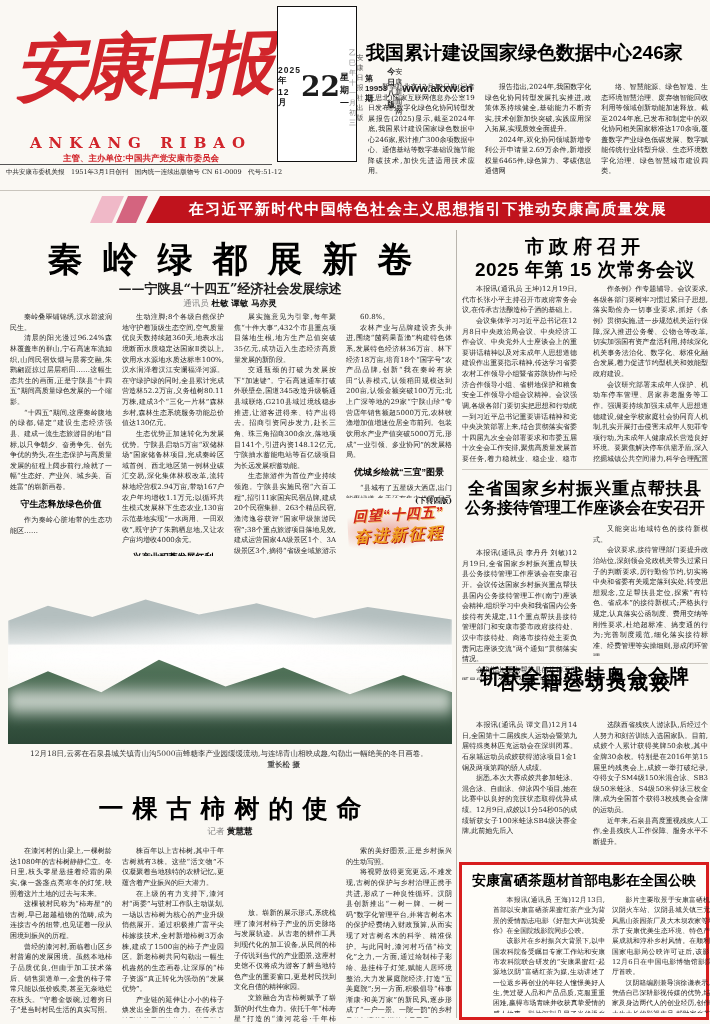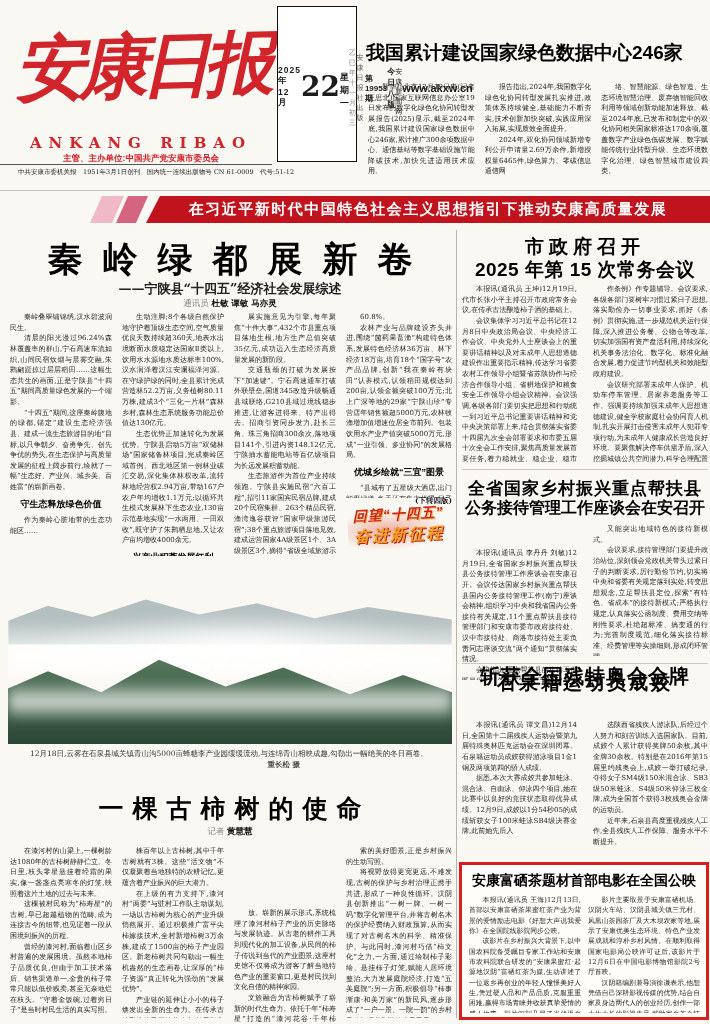--- a/index.html
+++ b/index.html
@@ -21,21 +21,21 @@
     font-family:"DejaVu Serif", serif; font-weight:bold; font-size:15px;
     letter-spacing:7px; color:#d1252b;
   }
   .logo-sponsor {
     position:absolute; left:12px; top:153px; width:258px; text-align:center;
     font-family:"Liberation Sans", sans-serif; font-weight:bold;
     font-size:8.5px; color:#d1252b;
   }
   .masthead-rule { position:absolute; left:0; top:164px; width:272px; height:1px; background:#555; }
   .masthead-info {
-    position:absolute; left:18px; top:168px; width:266px; text-align:center;
+    position:absolute; left:6px; top:168px; width:266px; text-align:center;
     font-size:6.5px; color:#222; white-space:nowrap;
   }
   
   .datebox {
     position:absolute; left:277px; top:6px; width:80px; height:156px;
     border:1.5px solid #111; background:#fff;
     display:flex; flex-direction:row; align-items:center; padding-top:5px;
     font-family:"Liberation Sans", sans-serif;
   }
   .db-ym { font-size:8.5px; font-weight:bold; letter-spacing:1px; }
@@ -173,21 +173,21 @@
     position:absolute; left:459px; top:862px; width:250px; height:158px;
     border:3px solid #d81e1e; background:#fffdf9;
   }
   .movie-headline {
     position:absolute; left:0; top:7px; width:100%; text-align:center;
     font-family:"Liberation Sans", sans-serif; font-weight:bold; font-size:14px;
     letter-spacing:0; color:#000; white-space:nowrap;
   }
   .movie-c1 { position:absolute; left:7px;  top:30px; width:112px; height:118px; font-size:6.8px; }
   .movie-c2 { position:absolute; left:126px; top:30px; width:112px; height:118px; font-size:6.8px; }
-  .movie-box .rcol { position:absolute; }
+  .movie-box .rcol { position:absolute;margin-left:24px; }
 </style>
 </head>
 <body>
 
 <div class="page">
 
   <div class="logo-calligraphy">安康日报</div>
   <div class="logo-latin">ANKANG  RIBAO</div>
   <div class="logo-sponsor">主管、主办单位:中国共产党安康市委员会</div>
   <div class="masthead-rule"></div>

